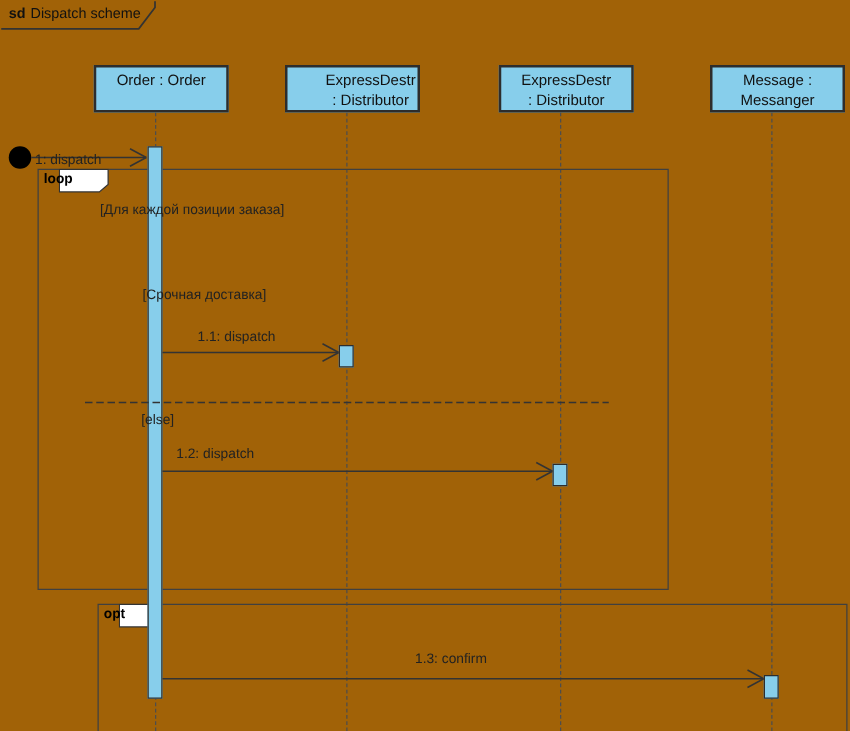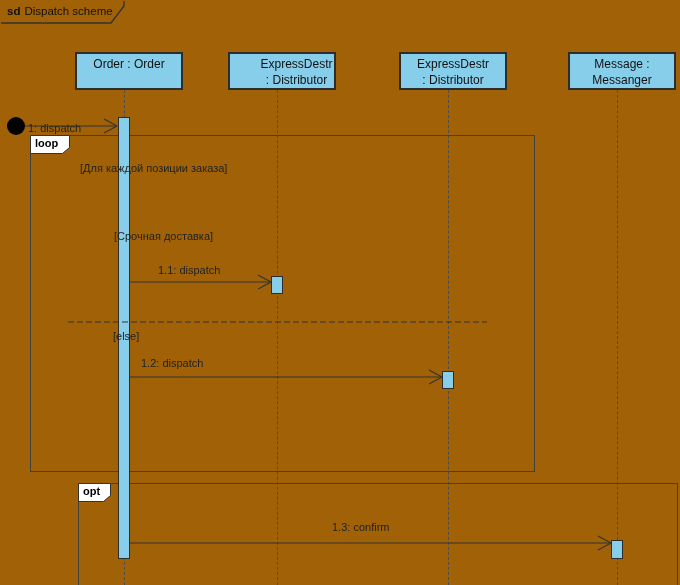--- a/index.html
+++ b/index.html
@@ -9,21 +9,21 @@
   }
   html,body{margin:0;padding:0;background:#fff;}
   #canvas{
     position:relative;width:680px;height:585px;overflow:hidden;background:#a16207;
     font-family:"Liberation Sans",sans-serif;font-size:11px;color:#1a1a1a;
   }
   
   .lifeline{position:absolute;top:90px;height:495px;width:0;border-left:1px dashed #4d4d4d;z-index:1;}
   
   .frame{position:absolute;border:1px solid var(--frame);background:transparent;z-index:2;}
-  .op-label{position:absolute;left:-1px;top:-1px;z-index:3;}
+  .op-label{position:absolute;left:-1px;top:-1px;z-index:3;padding-left:17px;}
   .op-label svg{display:block;}
   .op-text{position:absolute;left:5px;top:2px;font-weight:bold;font-size:11px;color:#000;white-space:nowrap;}
   
   .head{
     position:absolute;top:52px;width:108px;height:38px;box-sizing:border-box;
     background:var(--fill);border:2px solid #2d2d2d;z-index:6;
     text-align:center;padding-top:2px;line-height:16px;font-size:12px;color:#111;
   }
   
   .activation{position:absolute;width:12px;box-sizing:border-box;background:var(--fill);border:1px solid #2d2d2d;z-index:3;}

